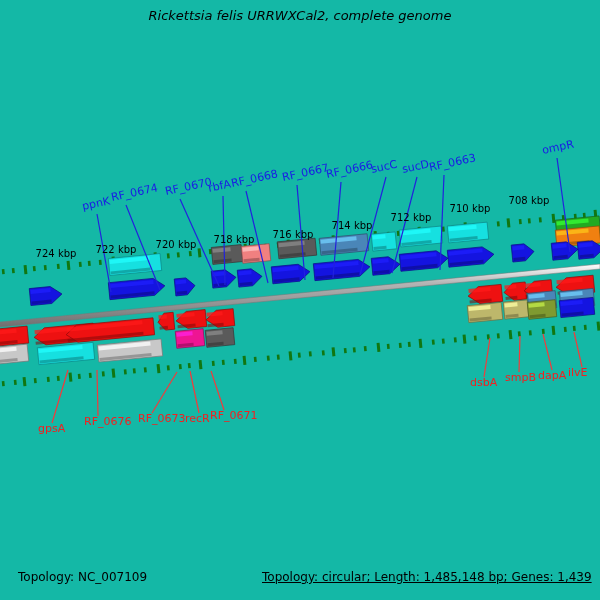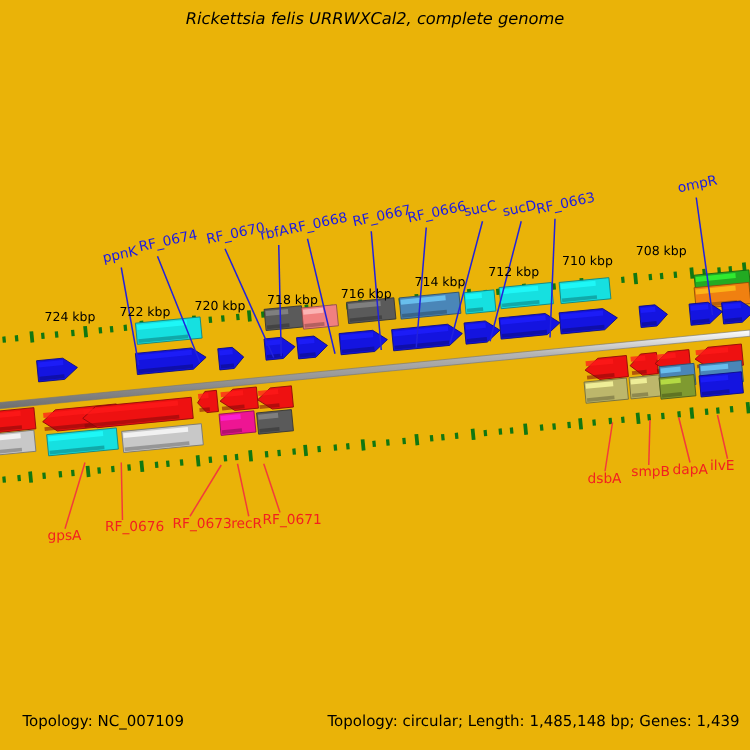--- a/index.html
+++ b/index.html
@@ -5,21 +5,21 @@
   html, body {
     margin: 0; padding: 0;
     width: 600px; height: 600px;
     background: #ffffff;
     font-family: "DejaVu Sans", sans-serif;
     overflow: hidden;
   }
   #stage {
     position: relative;
     width: 600px; height: 600px;
-    background: #eab308;
+    background: #14b8a6;
   }
   #title {
     position: absolute;
     left: 0; top: 8px;
     width: 600px;
     text-align: center;
     font-style: italic;
     font-size: 13px;
     color: #000000;
   }
@@ -33,21 +33,21 @@
     position: absolute;
     left: 0; top: 570px;
     width: 600px; height: 24px;
   }
   #accession {
     position: absolute; left: 18px; top: 0;
     font-size: 12px; color: #000;
   }
   #stats {
     position: absolute; left: 262px; top: 0;
-    font-size: 12px; color: #000;
+    font-size: 12px; color: #000; text-decoration: underline;
   }
   text { font-family: "DejaVu Sans", sans-serif; }
   .lbl-up   { font-size: 11px; fill: #1a1ae6; }
   .lbl-down { font-size: 11px; fill: #f22020; }
   .lbl-kbp  { font-size: 10px; fill: #000000; }
   .leader-up   { stroke: #2222dd; stroke-width: 1.2; fill: none; }
   .leader-down { stroke: #f23b3b; stroke-width: 1.2; fill: none; }
 </style>
 </head>
 <body>

